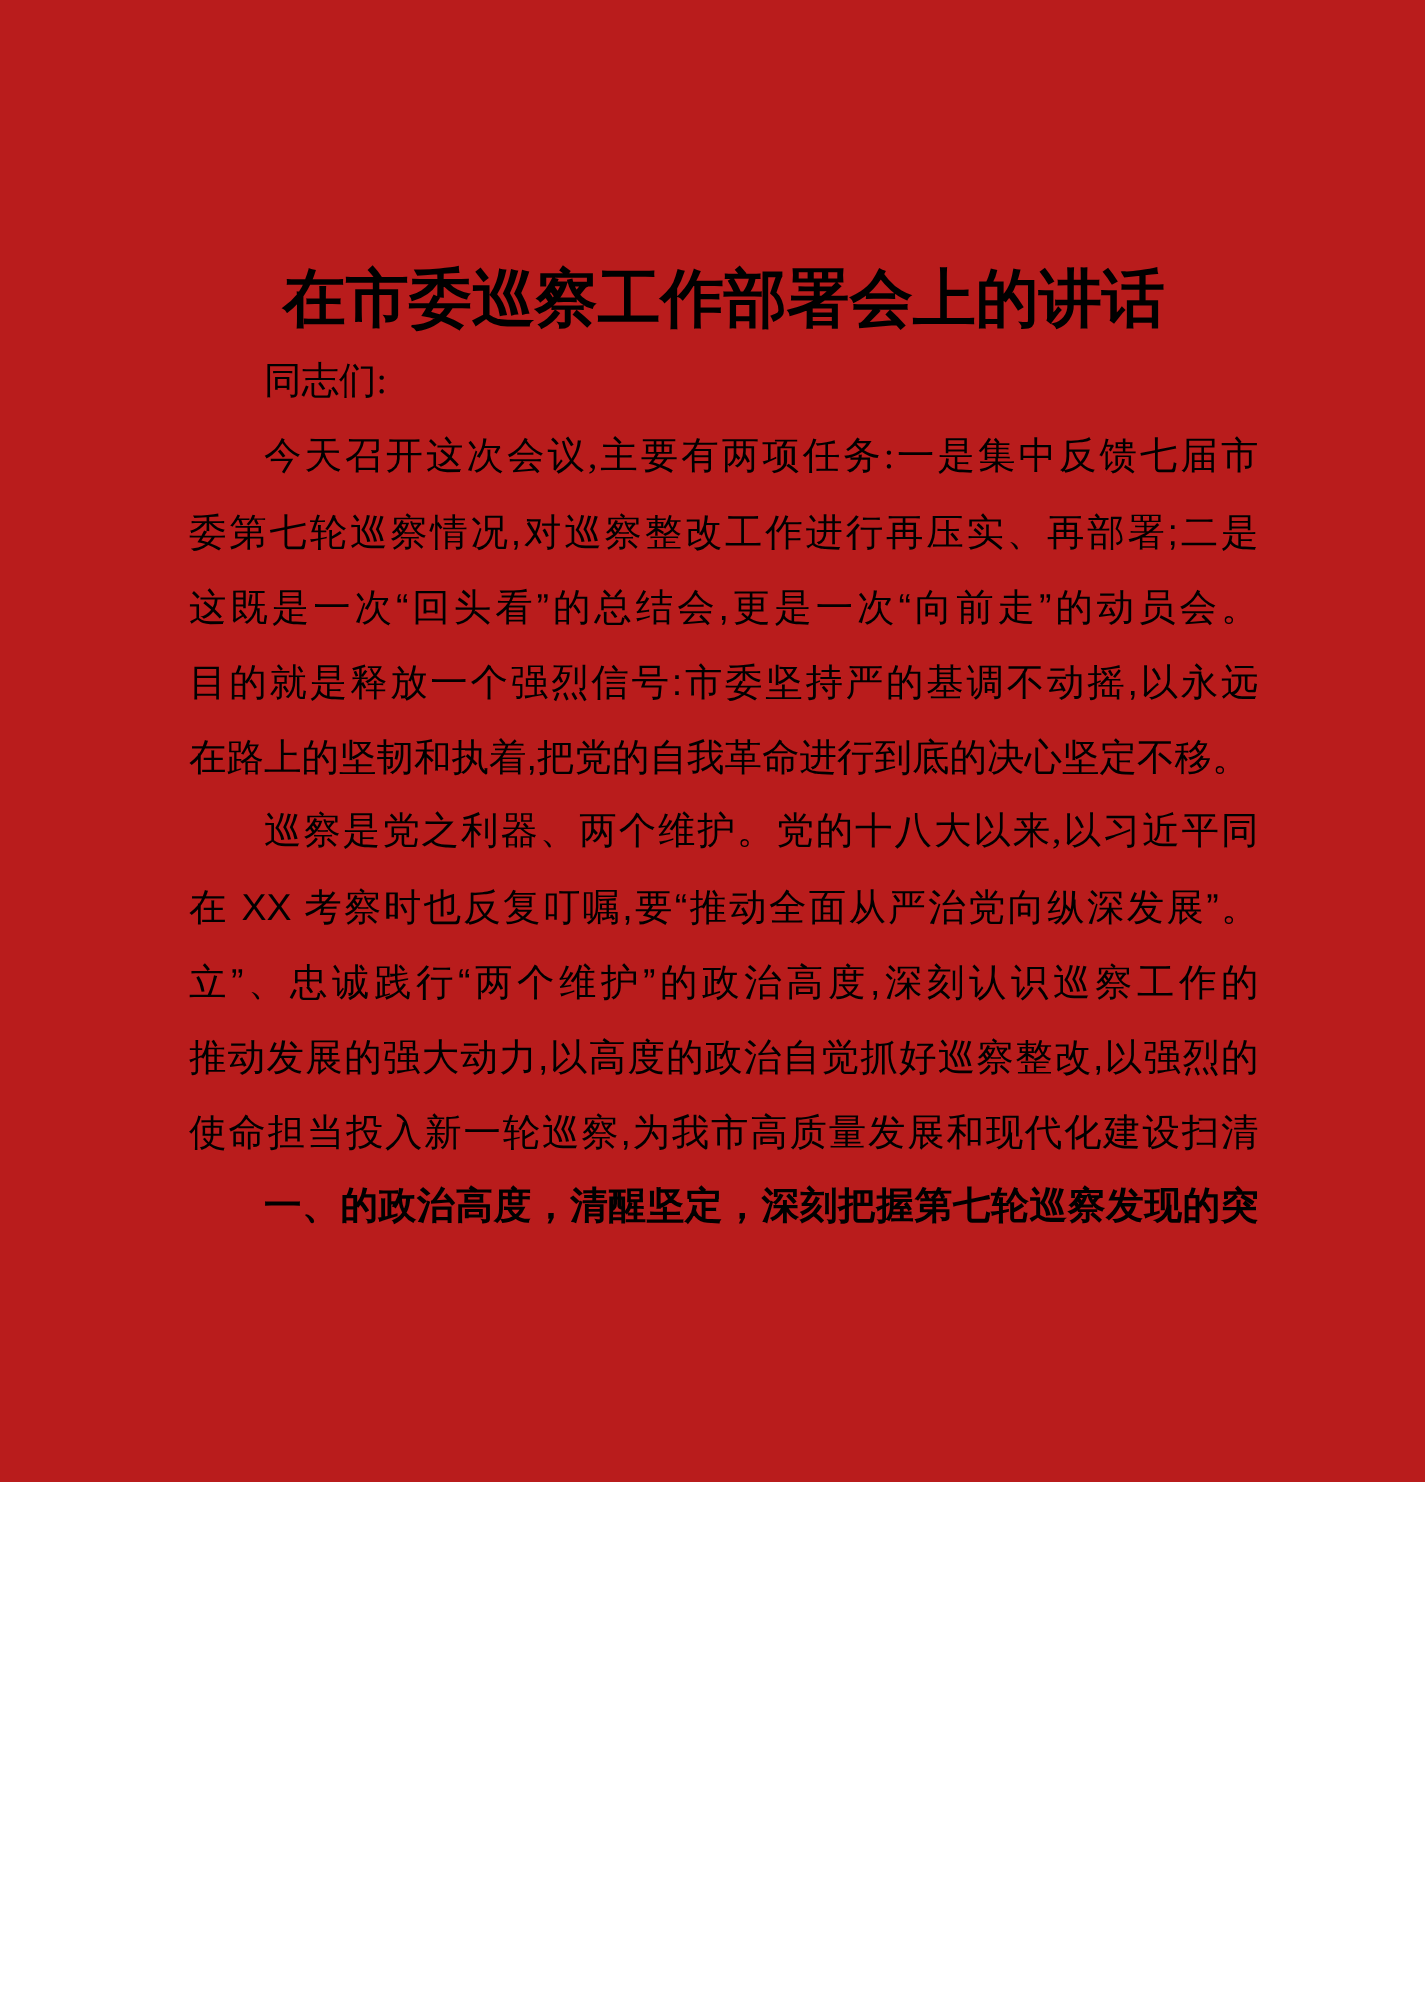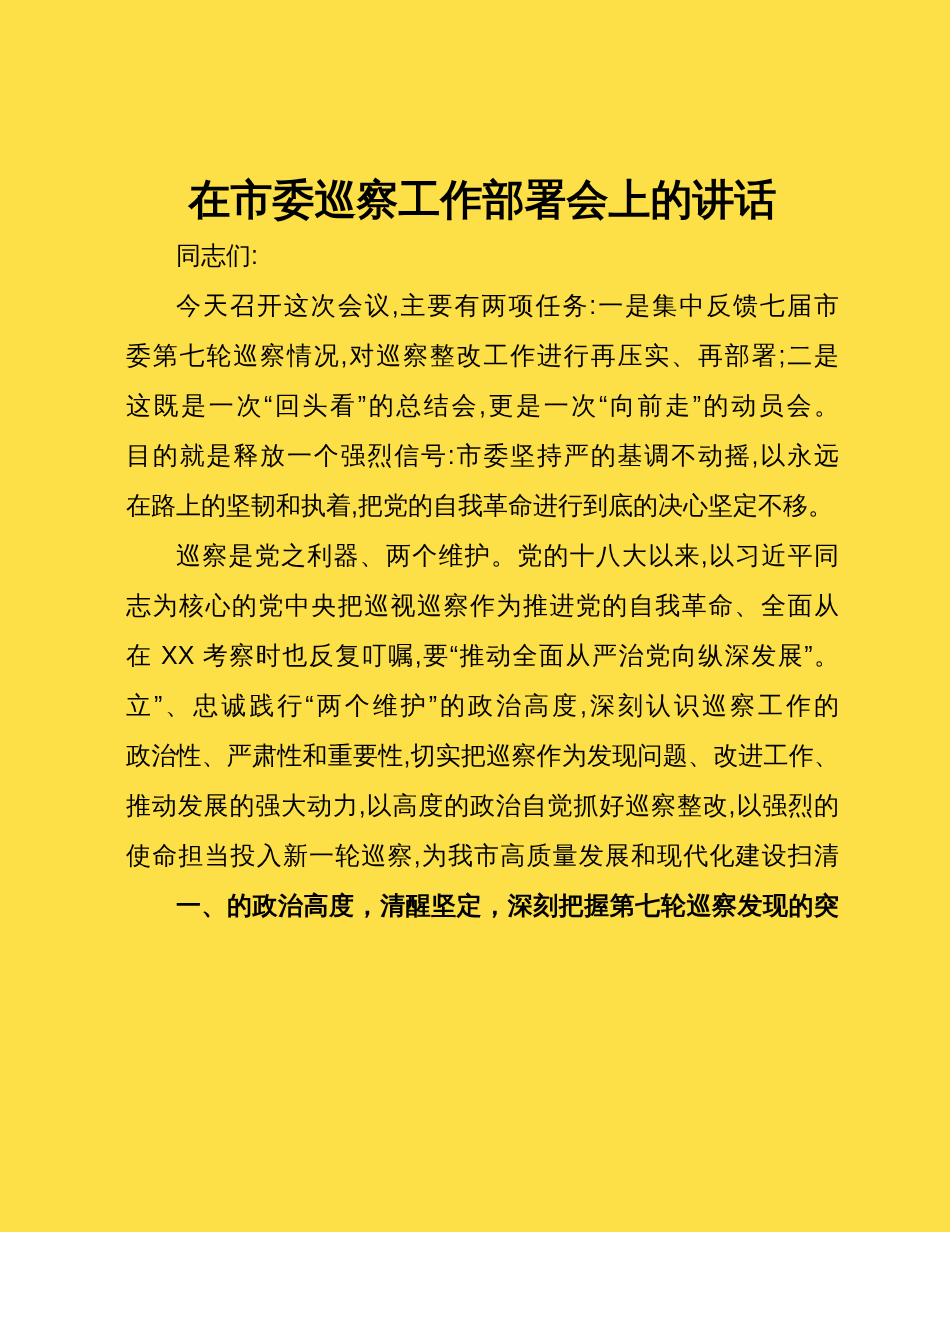--- a/index.html
+++ b/index.html
@@ -2,22 +2,22 @@
 <html><head>
 <meta charset="utf-8">
 <style>
   html, body {
     margin: 0;
     padding: 0;
   }
   .page {
     position: relative;
     width: 950px;
-    height: 1232px;
-    background: #fde047;
+    height: 988px;
+    background: #b91c1c;
     color: #000000;
     overflow: hidden;
   }
   .doc-title {
     margin: 0 0 0 126px;
     padding-top: 170px;
     width: 713px;
     text-align: center;
     font-family: "Liberation Serif", "DejaVu Serif", serif;
     font-weight: 700;
@@ -43,44 +43,43 @@
     height: 50px;
     overflow: hidden;
     text-align: left;
   }
   .line.justify {
     text-align: justify;
     text-align-last: justify;
   }
   .line.indent {
     text-indent: 2em;
+    font-family: Liberation Serif, serif;
   }
 </style>
 </head>
 <body>
 
 <div class="page">
   <h1 class="doc-title">在市委巡察工作部署会上的讲话</h1>
   <div class="doc-body" id="doc-body">
       <div class="paragraph">
         <div class="line indent">同志们:</div>
       </div>
       <div class="paragraph">
         <div class="line indent justify">今天召开这次会议,主要有两项任务:一是集中反馈七届市</div>
         <div class="line justify">委第七轮巡察情况,对巡察整改工作进行再压实、再部署;二是</div>
         <div class="line justify">这既是一次“回头看”的总结会,更是一次“向前走”的动员会。</div>
         <div class="line justify">目的就是释放一个强烈信号:市委坚持严的基调不动摇,以永远</div>
         <div class="line">在路上的坚韧和执着,把党的自我革命进行到底的决心坚定不移。</div>
       </div>
       <div class="paragraph">
         <div class="line indent justify">巡察是党之利器、两个维护。党的十八大以来,以习近平同</div>
-        <div class="line justify">志为核心的党中央把巡视巡察作为推进党的自我革命、全面从</div>
         <div class="line justify">在 XX 考察时也反复叮嘱,要“推动全面从严治党向纵深发展”。</div>
         <div class="line justify">立”、忠诚践行“两个维护”的政治高度,深刻认识巡察工作的</div>
-        <div class="line justify">政治性、严肃性和重要性,切实把巡察作为发现问题、改进工作、</div>
         <div class="line justify">推动发展的强大动力,以高度的政治自觉抓好巡察整改,以强烈的</div>
         <div class="line justify">使命担当投入新一轮巡察,为我市高质量发展和现代化建设扫清</div>
       </div>
       <div class="paragraph bold">
         <div class="line indent justify">一、的政治高度，清醒坚定，深刻把握第七轮巡察发现的突出</div>
       </div>
     </div>
 </div>
 
 </body></html>

